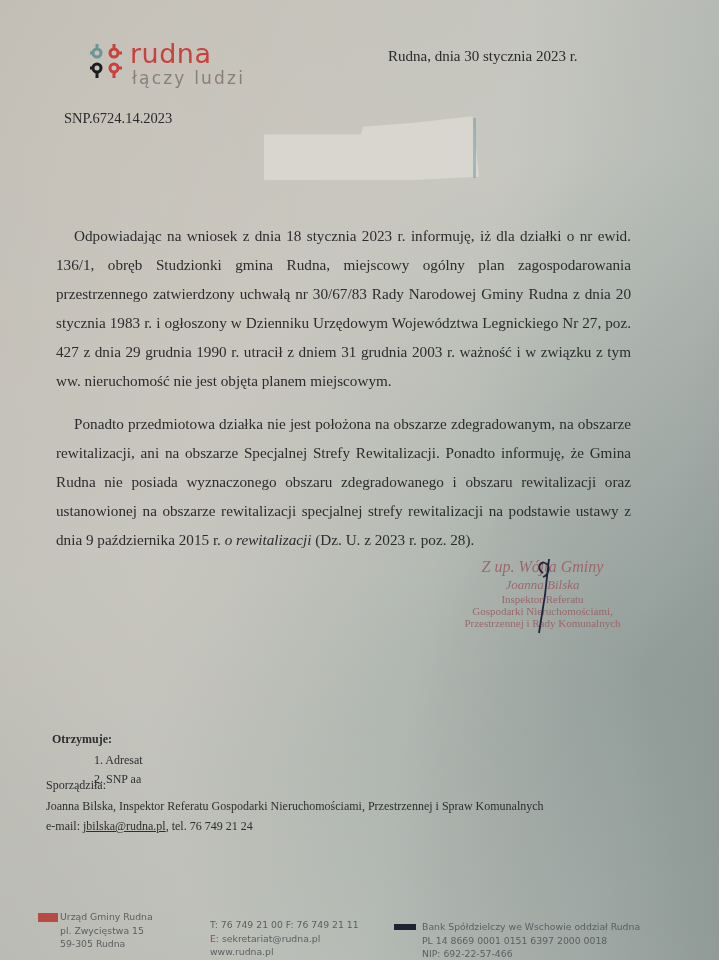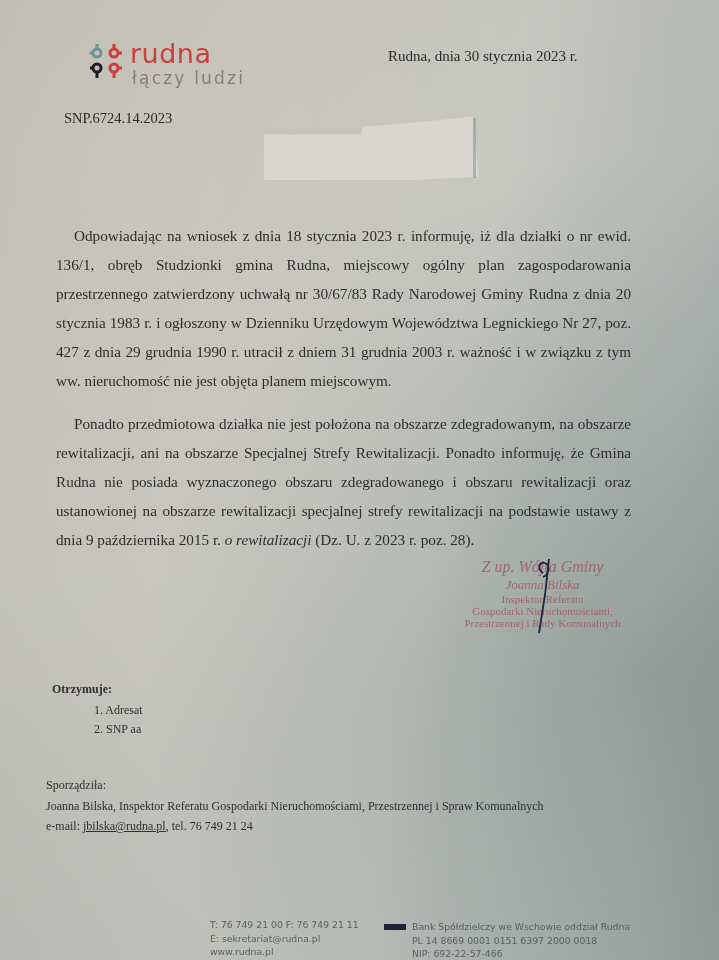--- a/index.html
+++ b/index.html
@@ -46,32 +46,32 @@
 
     .stamp {
       left: 455px; top: 558px; width: 175px; text-align: center;
       color: #9b5a60; font-family: "Liberation Serif", serif; opacity: 0.85;
     }
     .stamp .s1 { font-size: 16px; line-height: 18px; font-style: italic; }
     .stamp .s2 { font-size: 13px; font-style: italic; line-height: 17px; }
     .stamp .s3 { font-size: 11px; line-height: 12px; }
     .signature { left: 535px; top: 555px; width: 24px; height: 80px; }
 
-    .recipients { left: 52px; top: 680px; font-size: 12px; line-height: 18px; color: #2e2e30; }
+    .recipients { left: 52px; top: 730px; font-size: 12px; line-height: 18px; color: #2e2e30; }
     .recipients .title { font-weight: bold; }
     .recipients .item { padding-left: 42px; line-height: 18.5px; }
     .author { left: 46px; top: 775px; font-size: 12px; line-height: 20.5px; color: #2e2e30; }
     .author a { color: #2e2e30; text-decoration: underline; }
 
     .footer { font-family: "DejaVu Sans", sans-serif; font-size: 9.3px; color: #5a5f62; line-height: 13.5px; }
     .footer-left { left: 60px; top: 910px; }
     .footer-left .red { display: inline-block; width: 20px; height: 9px; background: #b74a47; margin-left: -22px; margin-right: 2px; vertical-align: middle; }
     .footer-mid { left: 210px; top: 918px; }
     .footer-mid .e { color: #a04745; }
-    .footer-right { left: 412px; top: 920px; }
+    .footer-right { left: 422px; top: 920px; }
     .footer-right .navy { position: absolute; left: -28px; top: 4px; width: 22px; height: 6px; background: #1d2333; }
 
     .watermark { left: 30px; top: 888px; color: #f4f6f6; font-family: "DejaVu Sans", sans-serif; font-size: 16.5px; letter-spacing: 1px; line-height: 22px; text-shadow: 0 0 2px rgba(0,0,0,0.2); }
     .watermark .icons { position: absolute; left: 0; top: 2px; width: 42px; height: 40px; }
     .watermark .line { padding-left: 50px; }
   </style>
 </head>
 <body>
 
 <div class="page">
@@ -128,20 +128,25 @@
     <div class="item" style="margin-top:3px">1. Adresat</div>
     <div class="item">2. SNP aa</div>
   </div>
 
   <div class="abs author">
     <div>Sporządziła:</div>
     <div>Joanna Bilska, Inspektor Referatu Gospodarki Nieruchomościami, Przestrzennej i Spraw Komunalnych</div>
     <div><span>e-mail:</span> <a>jbilska@rudna.pl</a><span>, tel. 76 749 21 24</span></div>
   </div>
 
+  <div class="abs footer footer-left">
+    <div><span class="red"></span><span>Urząd Gminy Rudna</span></div>
+    <div>pl. Zwycięstwa 15</div>
+    <div>59-305 Rudna</div>
+  </div>
   <div class="abs footer footer-mid">
     <div style="padding-left:0">T: 76 749 21 00  F: 76 749 21 11</div>
     <div><span class="e">E:</span> <span>sekretariat@rudna.pl</span></div>
     <div>www.rudna.pl</div>
   </div>
   <div class="abs footer footer-right">
     <span class="navy"></span>
     <div>Bank Spółdzielczy we Wschowie oddział Rudna</div>
     <div>PL 14 8669 0001 0151 6397 2000 0018</div>
     <div>NIP: 692-22-57-466</div>

